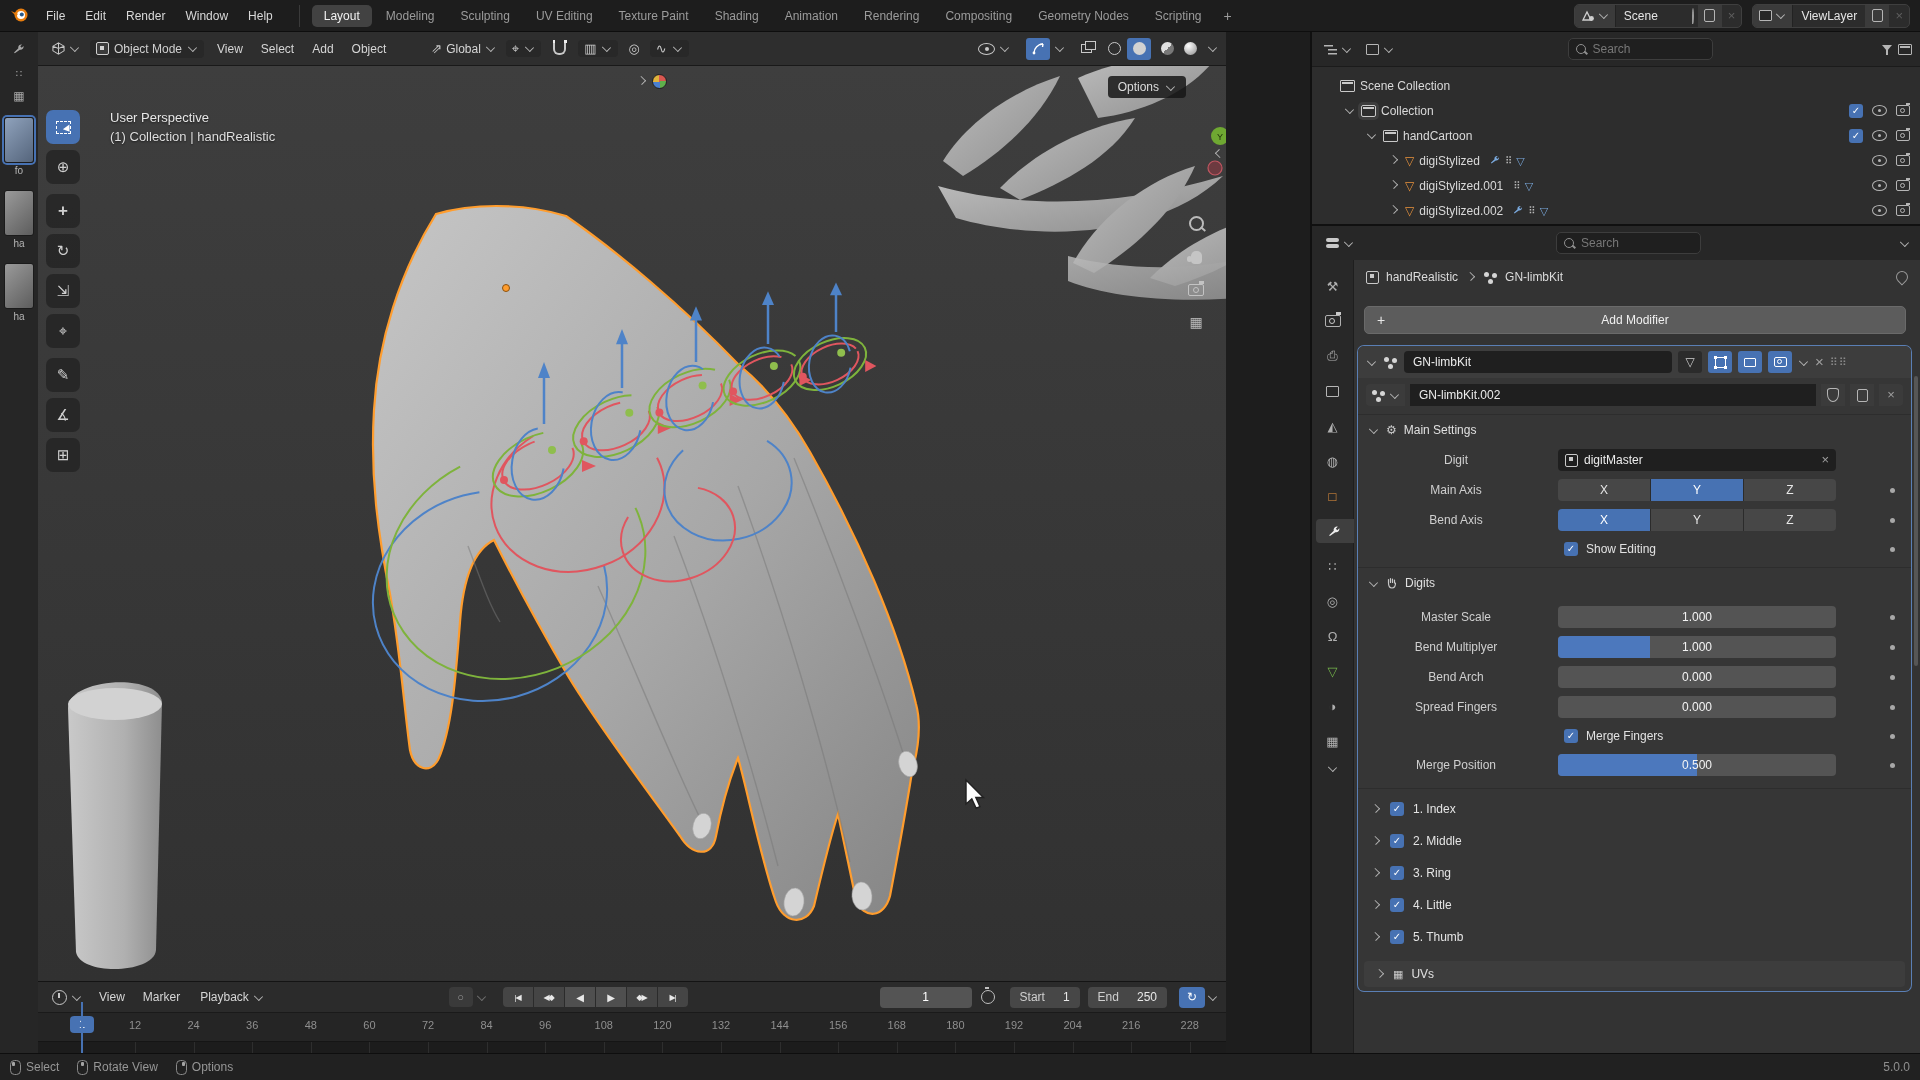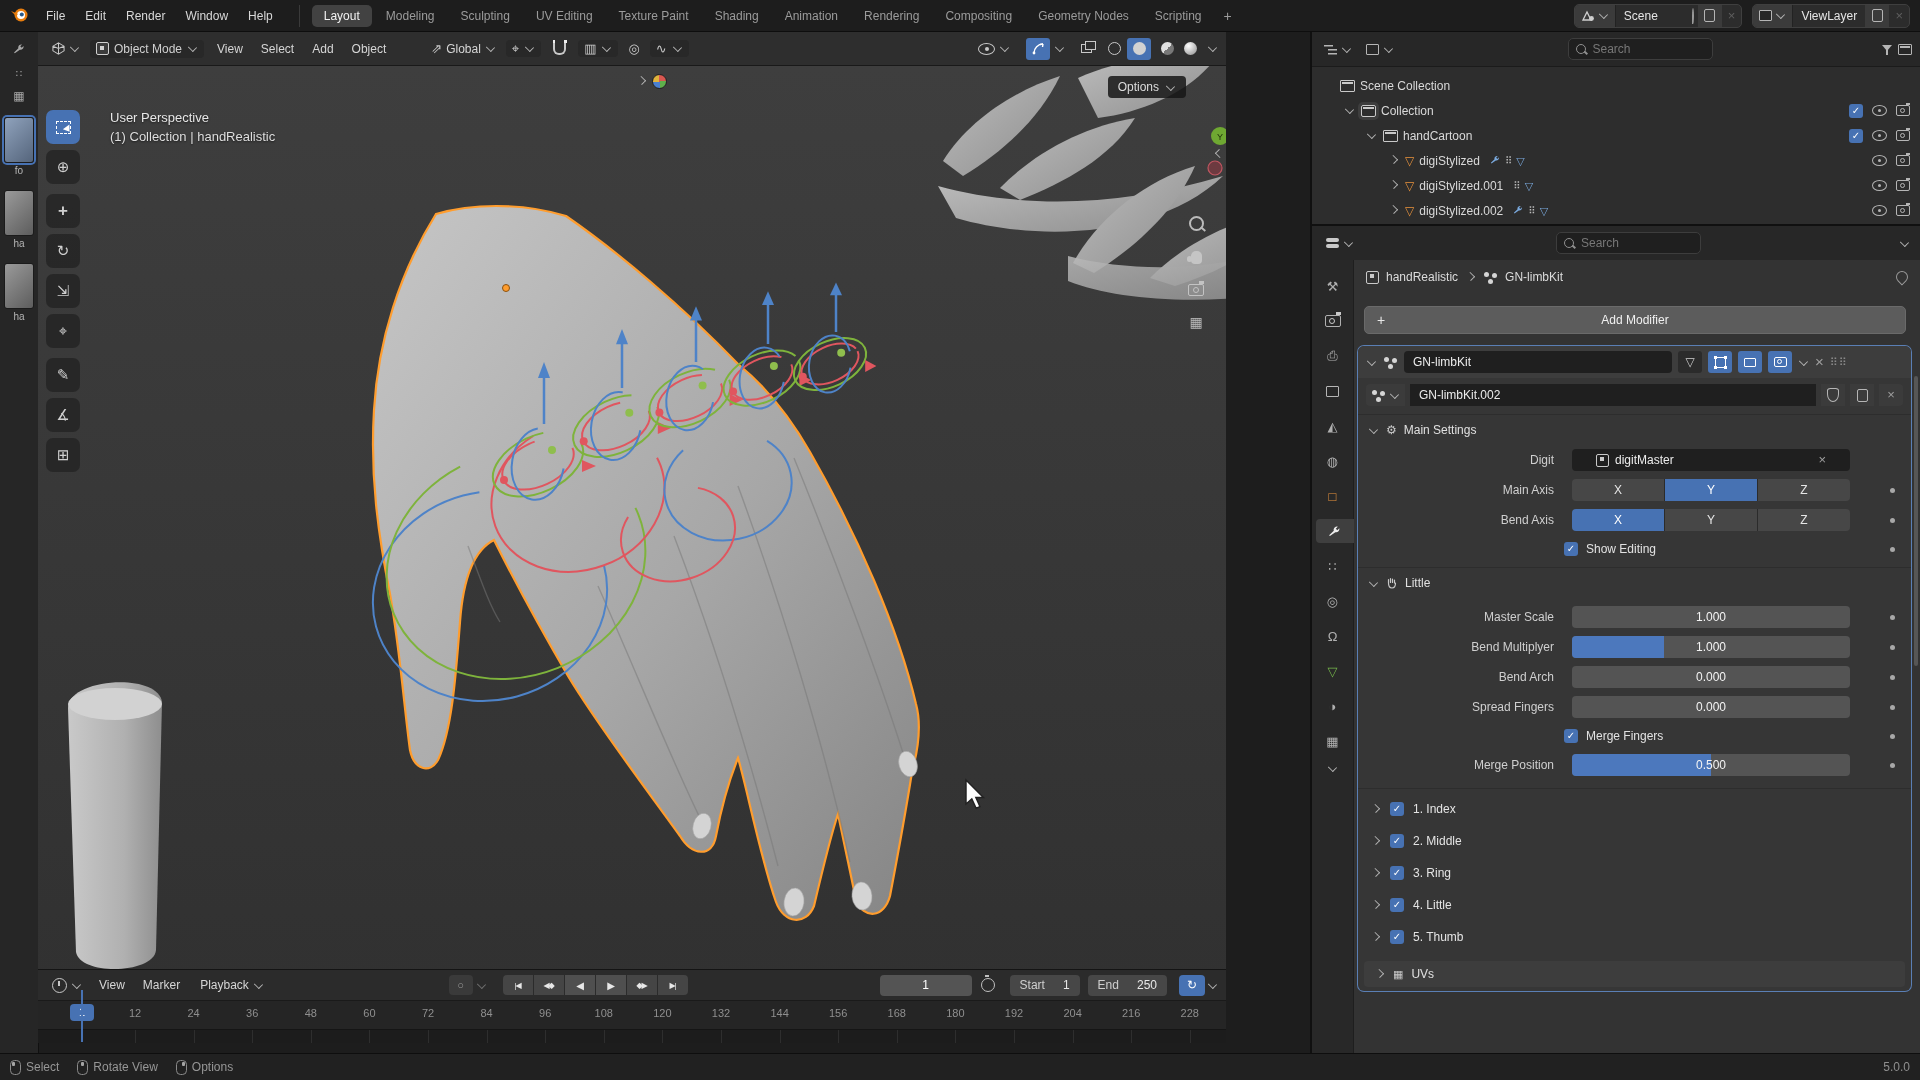--- a/index.html
+++ b/index.html
@@ -25,21 +25,21 @@
   .sel-btn{display:flex;align-items:center;gap:3px;background:#3b3b3b;height:100%;padding:0 6px;border-right:1px solid #222}
   .sel-name{padding:0 8px;color:#e5e5e5;min-width:56px}
   .mini{color:#9a9a9a}
   
   #leftstrip{left:0;top:32px;width:38px;bottom:26px;background:#262626;border-right:1px solid #101010;overflow:hidden}
   .ls-ico{display:block;margin:10px auto 0;color:#a8a8a8;text-align:center;font-size:12px}
   .thumb{display:block;width:28px;height:44px;margin:14px auto 2px;border-radius:3px;background:linear-gradient(135deg,#9a9a9a,#5d5d5d);border:1px solid #1b1b1b}
   .thumb.sel{box-shadow:0 0 0 2px #4772b3;background:linear-gradient(135deg,#8fa2bc,#55657c)}
   .ls-label{display:block;text-align:center;color:#b5b5b5;font-size:10px}
   
-  #vpcol{left:38px;top:32px;width:1188px;bottom:38px}
+  #vpcol{left:38px;top:32px;width:1188px;bottom:26px}
   #vph{position:absolute;left:0;top:0;right:0;height:34px;background:#2e2e2e;border-bottom:1px solid #191919;display:flex;align-items:center;padding:0 8px;box-sizing:border-box;gap:4px}
   .hbtn{display:flex;align-items:center;gap:4px;padding:3px 6px;border-radius:4px;color:#d6d6d6}
   .hgroup{display:flex;align-items:center;background:#282828;border-radius:4px;padding:2px 6px;gap:5px}
   .vph-menu{padding:3px 9px;color:#d6d6d6}
   .icube{width:13px;height:13px}
   .i-modebox{width:11px;height:11px;border:1.5px solid #d0d0d0;border-radius:2px;background:#3c3c3c;position:relative}
   .i-modebox:after{content:"";position:absolute;left:2.5px;top:2.5px;width:4px;height:4px;background:#d0d0d0}
   .glyph{color:#c9c9c9;font-size:13px;line-height:13px}
   .i-magnet{width:9px;height:10px;border:2.5px solid #c9c9c9;border-top:none;border-radius:0 0 6px 6px;position:relative;margin:0 2px}
   .i-magnet:before,.i-magnet:after{content:"";position:absolute;top:-3px;width:2.5px;height:3px;background:#eee}
@@ -164,24 +164,24 @@
   #nodegroup-row{height:30px;display:flex;align-items:center;margin:2px 8px 0;gap:5px}
   .ng-btn{height:22px;background:#3b3b3b;border-radius:4px 0 0 4px;display:flex;align-items:center;padding:0 5px;gap:3px}
   .ng-field{flex:1;height:22px;background:#1f1f1f;color:#ececec;display:flex;align-items:center;padding:0 9px}
   .sq-btn{width:24px;height:22px;background:#3b3b3b;display:flex;align-items:center;justify-content:center}
   .sq-btn.last{border-radius:0 4px 4px 0}
   .i-shield{width:10px;height:12px;border:1.3px solid #b5b5b5;border-radius:4px 4px 7px 7px/3px 3px 9px 9px}
   .i-copy{width:9px;height:11px;border:1.3px solid #b5b5b5;border-radius:2px;position:relative;background:#3b3b3b}
   .i-copy:before{content:"";position:absolute;left:2.5px;top:-3.5px;width:9px;height:11px;border:1.3px solid #b5b5b5;border-radius:2px;z-index:-1}
   .sec-head{height:30px;display:flex;align-items:center;gap:7px;padding:0 10px;color:#e0e0e0;border-top:1px solid #2d2d2d;margin-top:4px}
   .prow{display:flex;align-items:center;height:30px;padding-right:16px}
-  .plabel{width:196px;text-align:right;padding-right:18px;color:#cfcfcf;flex:none;white-space:nowrap}
+  .plabel{width:196px;text-align:center;padding-right:4px;color:#cfcfcf;flex:none;white-space:nowrap}
   .pwidget{width:278px;position:relative;flex:none}
   .pfield{height:22px;background:#545454;border-radius:4px;color:#f4f4f4;display:flex;align-items:center;justify-content:center}
-  .pfield.dark{background:#1f1f1f;justify-content:flex-start;padding:0 24px;gap:6px;color:#ececec}
+  .pfield.dark{background:#1f1f1f;justify-content:flex-start;padding:0 7px;gap:6px;color:#ececec}
   .pslider{height:22px;background:#545454;border-radius:4px;position:relative;overflow:hidden}
   .pslider .fill{position:absolute;left:0;top:0;bottom:0;background:#4c78bd}
   .pslider .val{position:absolute;inset:0;display:flex;align-items:center;justify-content:center;color:#f4f4f4}
   .seg{display:flex;height:22px;border-radius:4px;overflow:hidden}
   .seg span{flex:1;background:#474747;border-right:1px solid #2b2b2b;display:flex;align-items:center;justify-content:center;color:#e6e6e6}
   .seg span:last-child{border-right:none}
   .seg span.on{background:#4772b3;color:#fff}
   .adot{width:5px;height:5px;border-radius:50%;background:#a8a8a8;margin-left:auto;flex:none}
   .prow-check{display:flex;align-items:center;height:28px;padding-left:206px;padding-right:16px;gap:8px;color:#e2e2e2}
   #collapsed-rows{border-top:1px solid #2d2d2d;margin-top:8px;padding-top:4px}
@@ -858,21 +858,21 @@
             <span class="cbx">✓</span>
             <span>Show Editing</span>
             <span class="adot"></span>
           </div>
 
           <div class="sec-head">
             <span class="chev"></span>
             <svg width="12" height="12" viewBox="0 0 12 12">
                 <path d="M2.5 6 V2.5 M4.5 5.5 V1.5 M6.5 5.5 V2 M8.5 6 V3 M2.5 6 c0 3 1 5 3.5 5 s3.5-2 3.5-5" stroke="#c9c9c9" stroke-width="1.2" fill="none" stroke-linecap="round"></path>
               </svg>
-            <span>Little</span>
+            <span>Digits</span>
           </div>
 
           <div id="digits-rows" style="padding-top:4px">
               <div class="prow">
                 <span class="plabel">Master Scale</span>
                 <span class="pwidget">
                   <span class="pfield" style="display: flex;">1.000</span>
                 </span>
                 <span class="adot"></span>
               </div>

